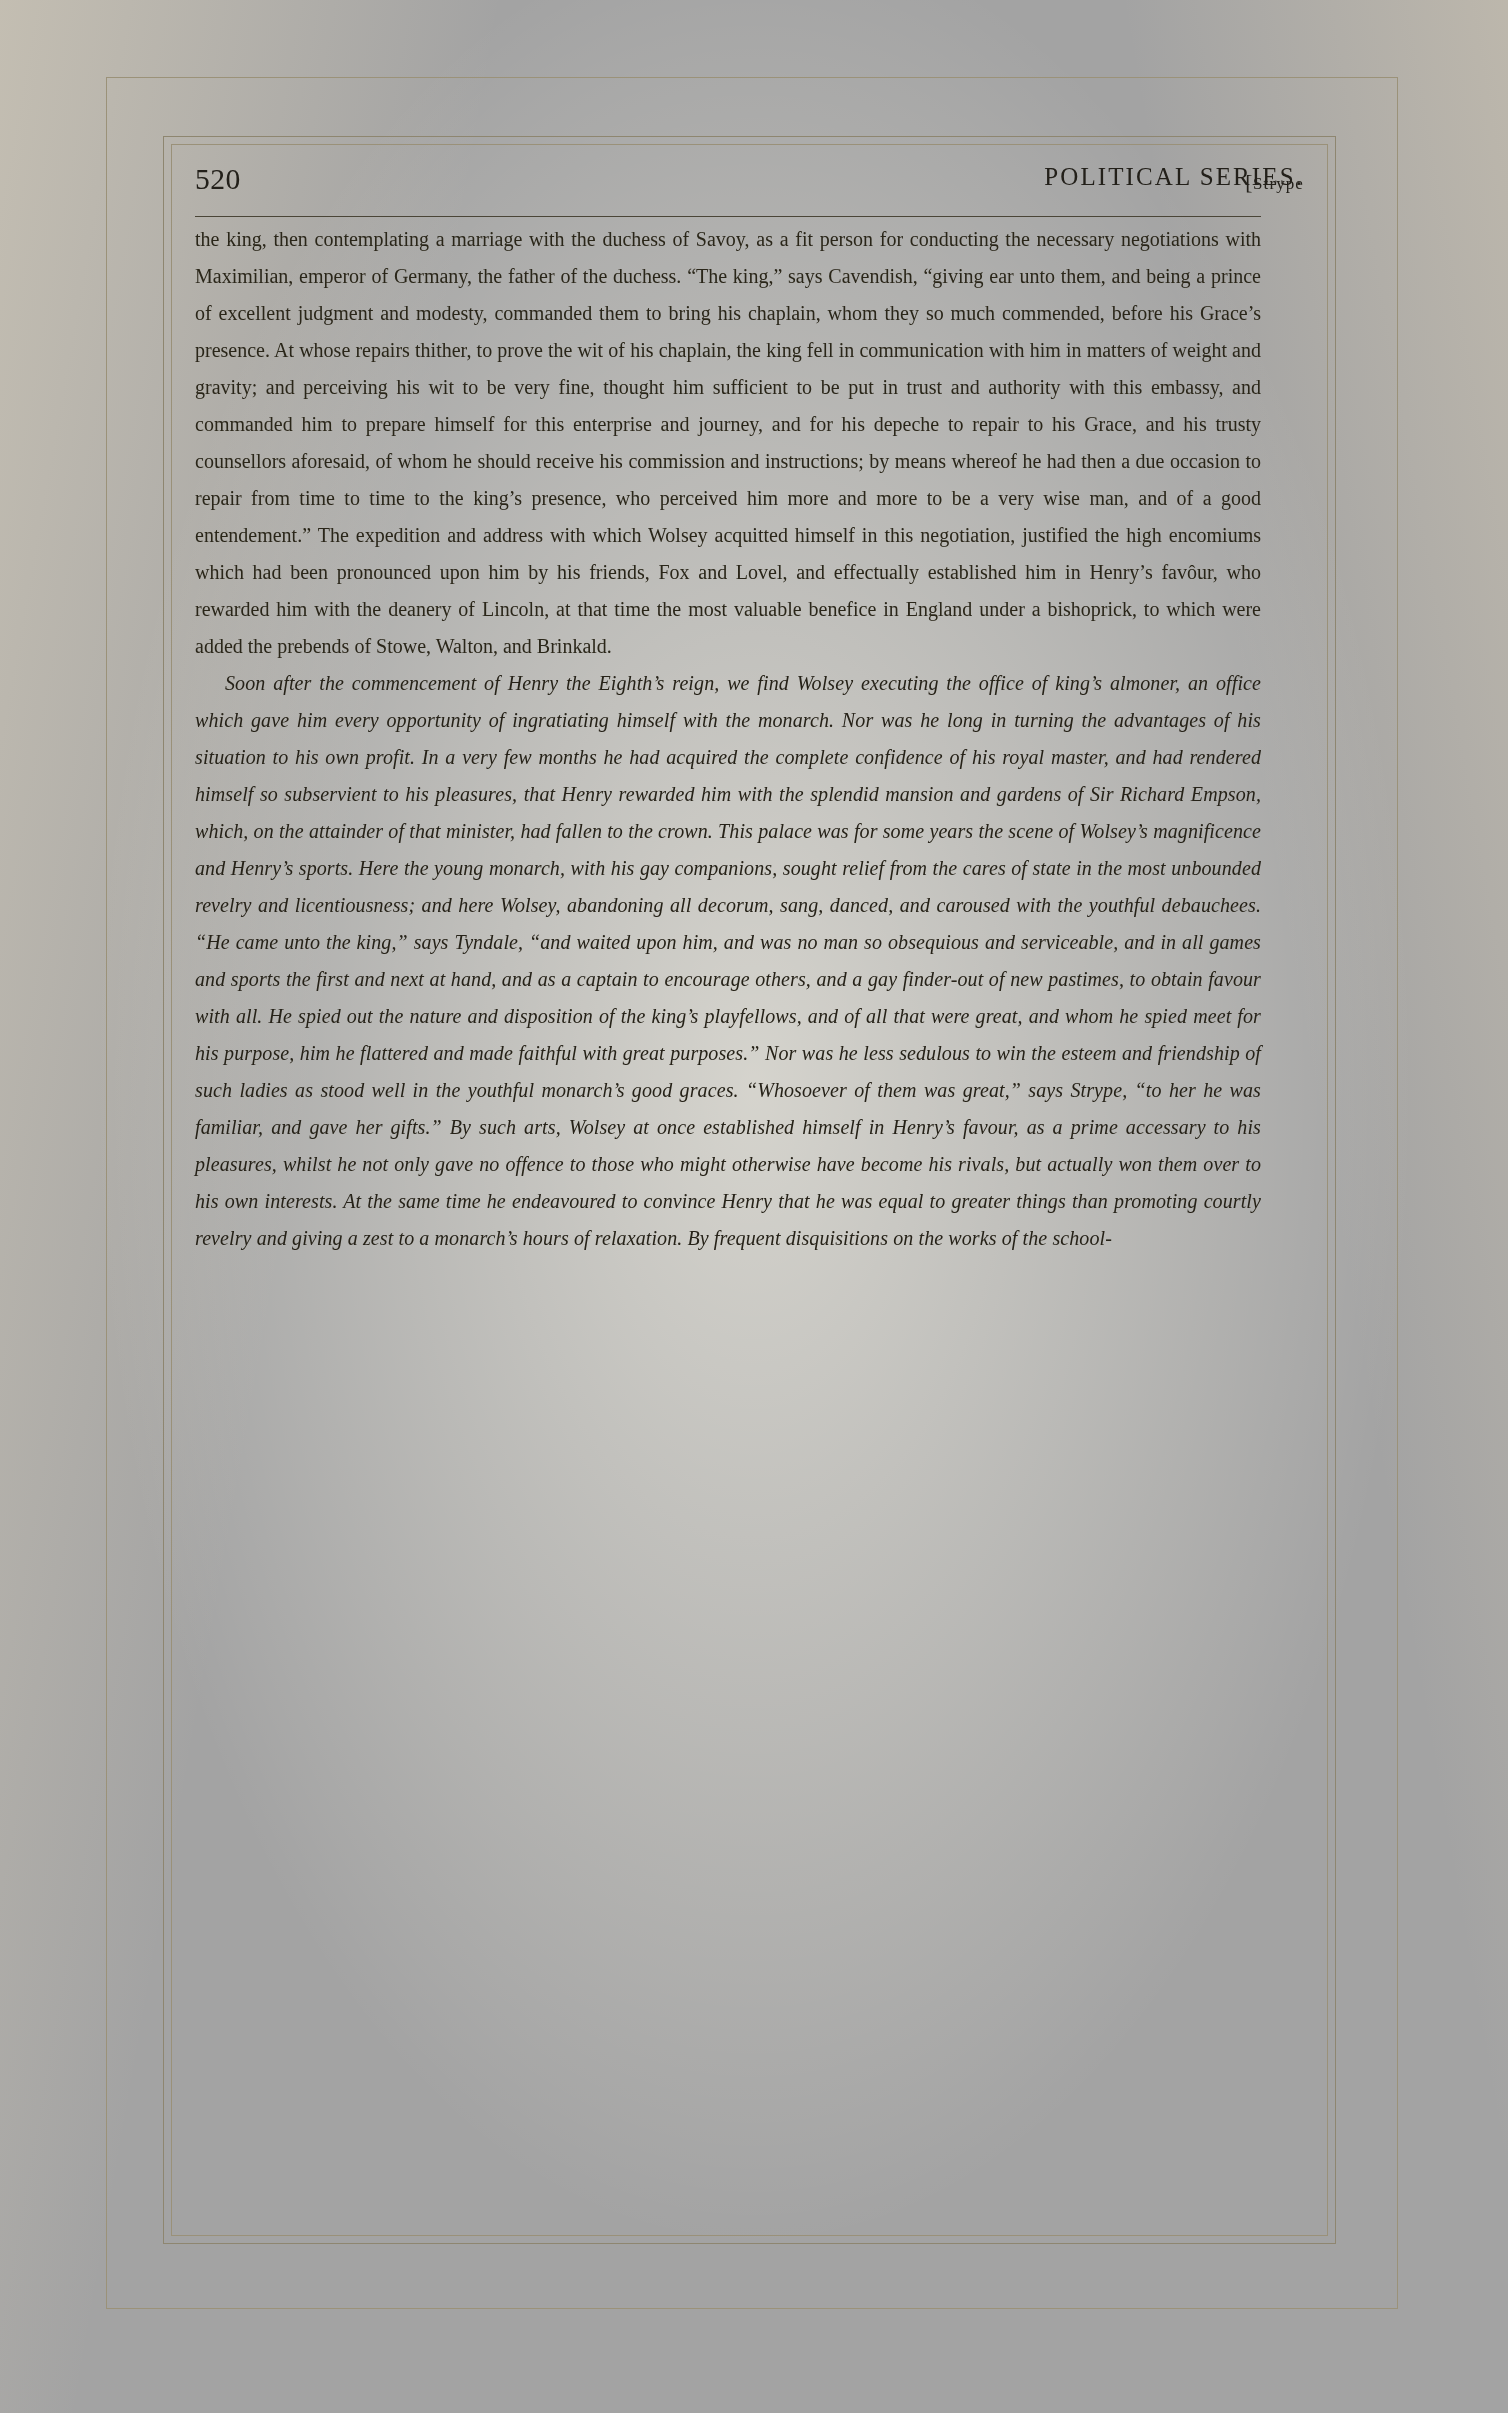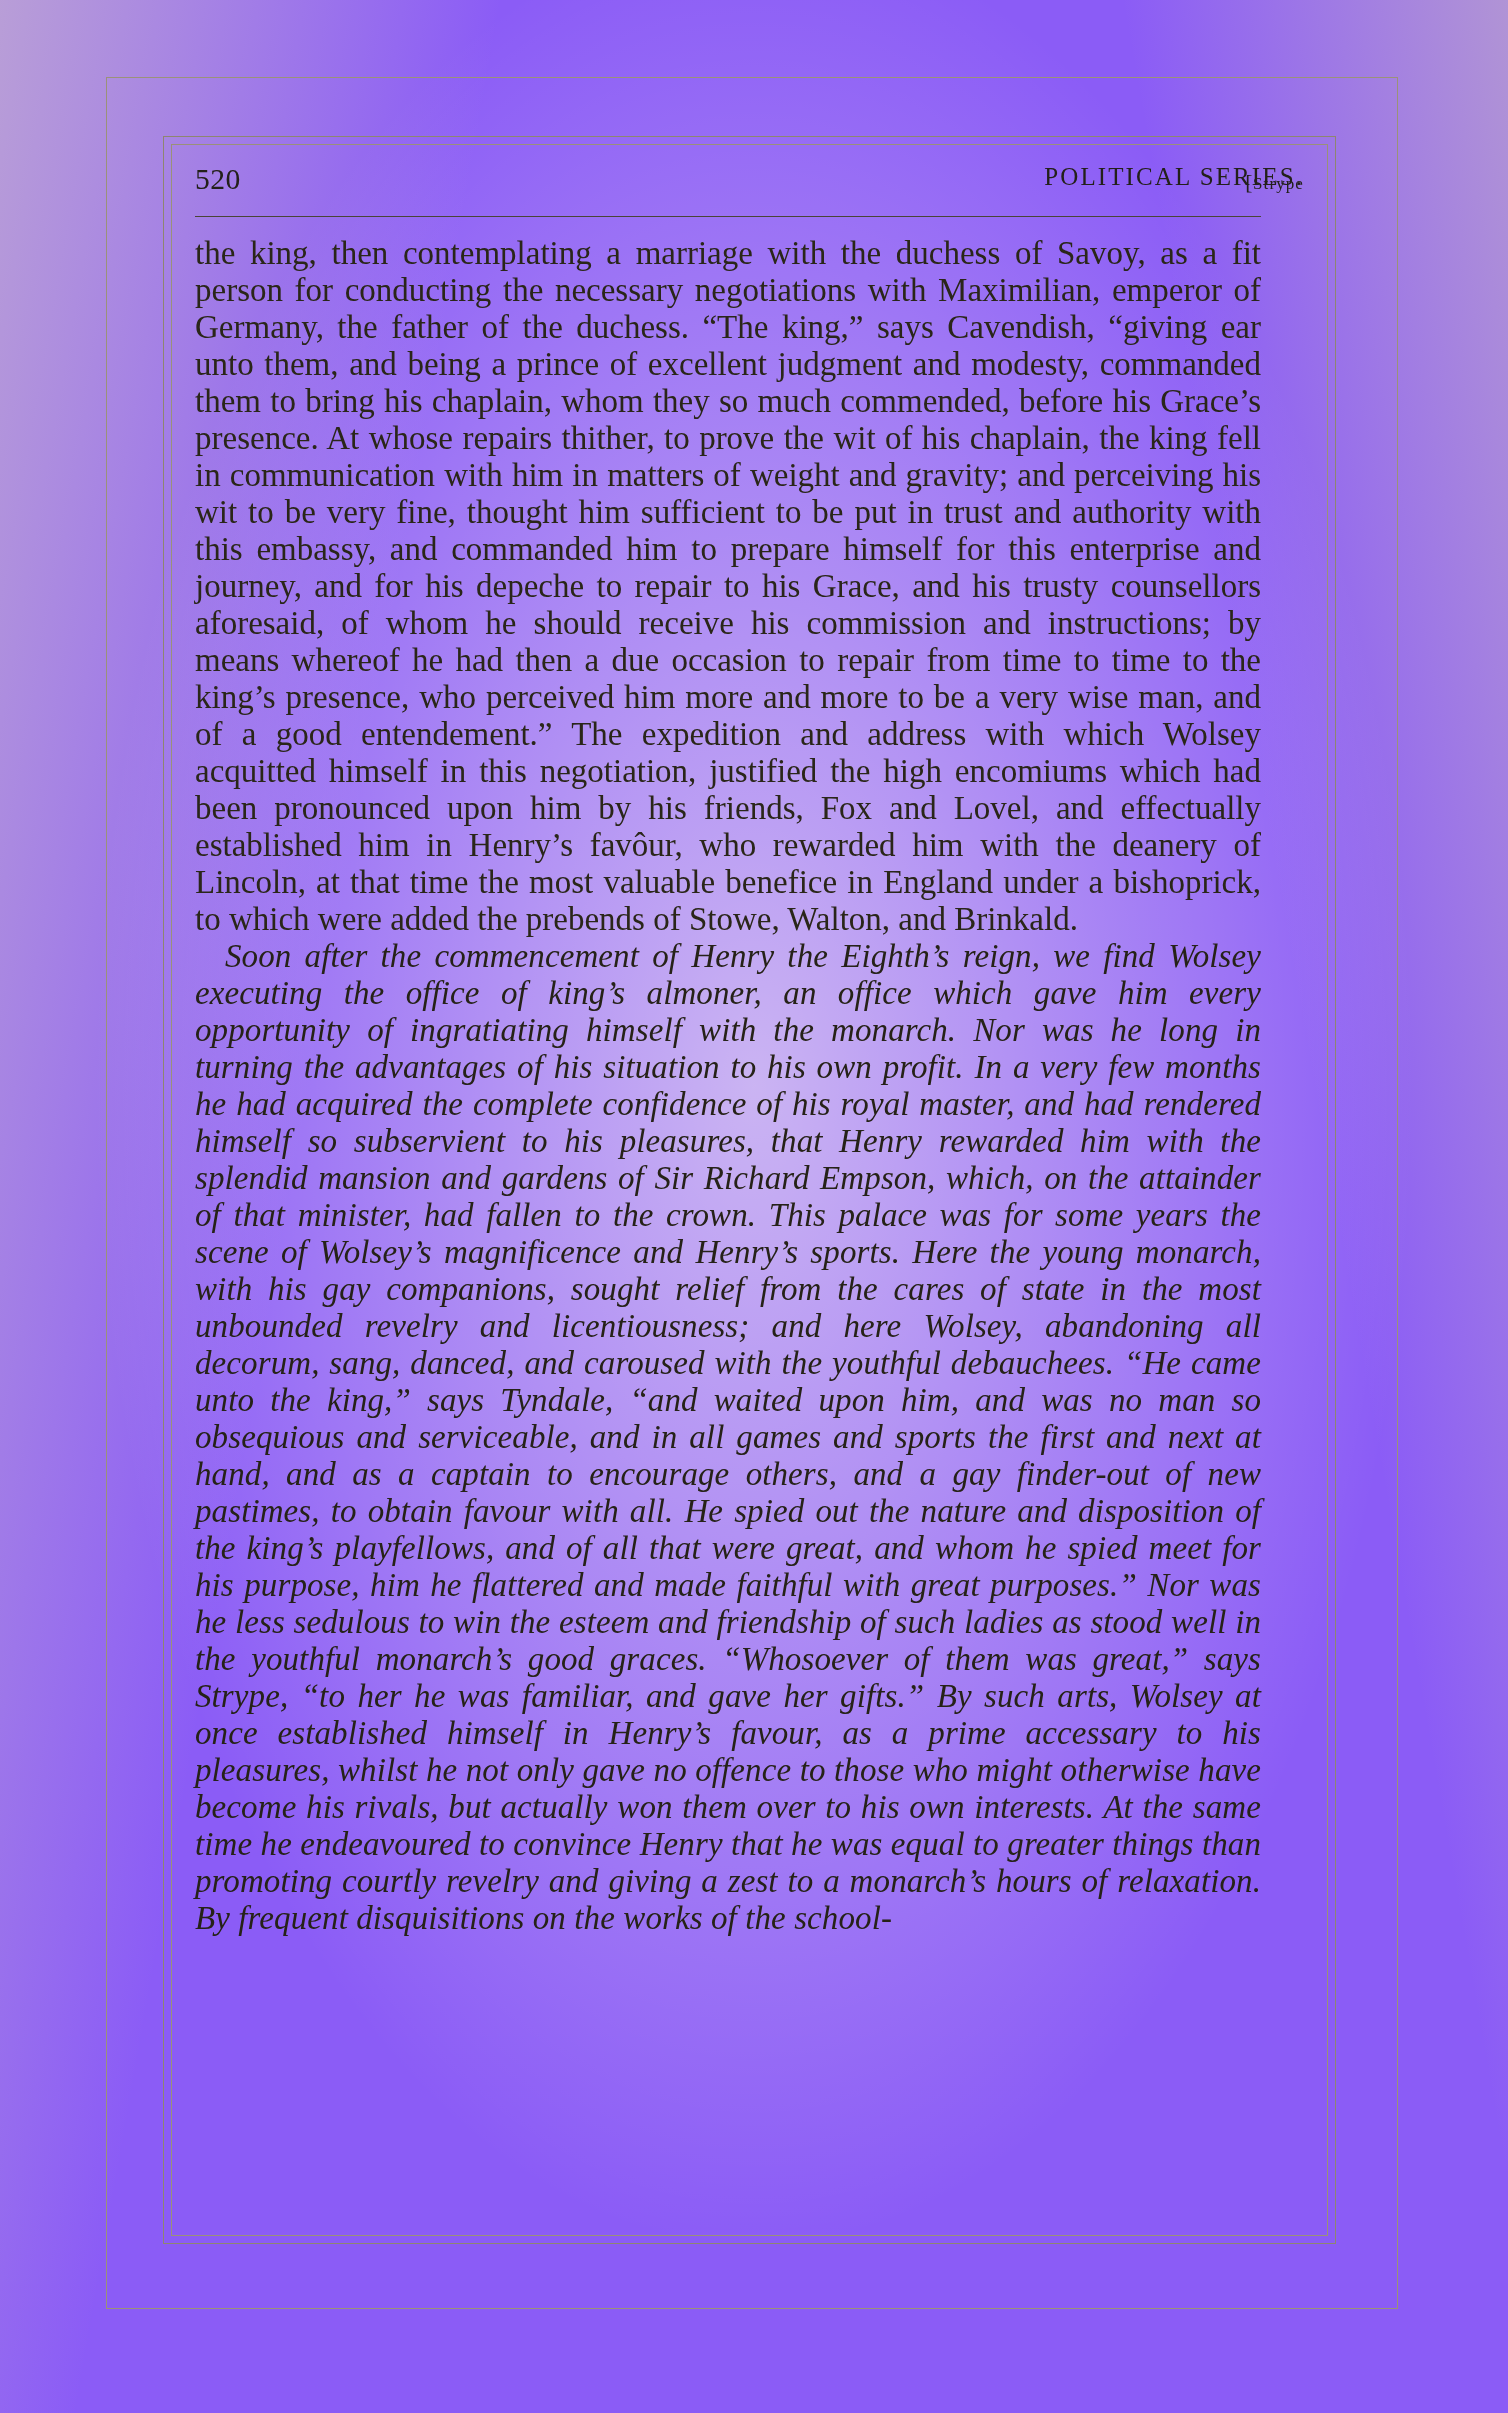--- a/index.html
+++ b/index.html
@@ -12,21 +12,21 @@
     height: 2413px;
     font-family: "Liberation Serif", serif;
     color: #2b2720;
     overflow: hidden;
   }
 
   .page {
     position: relative;
     width: 1508px;
     height: 2413px;
-    background: #8b5cf6;
+    background: #a3a3a3;
   }
 
   
   .paper-tone {
     position: absolute;
     inset: 0;
     background:
       radial-gradient(ellipse at 50% 45%, rgba(255,252,240,0.55) 0%, rgba(243,237,221,0) 62%),
       linear-gradient(100deg, rgba(222,212,190,0.55) 0%, rgba(243,237,221,0) 26%),
       linear-gradient(260deg, rgba(214,203,181,0.5) 0%, rgba(243,237,221,0) 20%);
@@ -103,23 +103,23 @@
 
   .head-rule {
     margin-top: 5.4px;
     width: 1066px;
     height: 0.9px;
     background: #4a4537;
   }
 
   
   .body-text {
-    margin-top: 18px;
+    margin-top: 4px;
     width: 1066px;
-    font-size: 33px;
+    font-size: 20px;
     line-height: 37px;
     text-align: justify;
     text-justify: inter-word;
     color: #272319;
     hyphens: manual;
   }
   .body-text p {
     margin: 0;
     text-indent: 0;
   }

